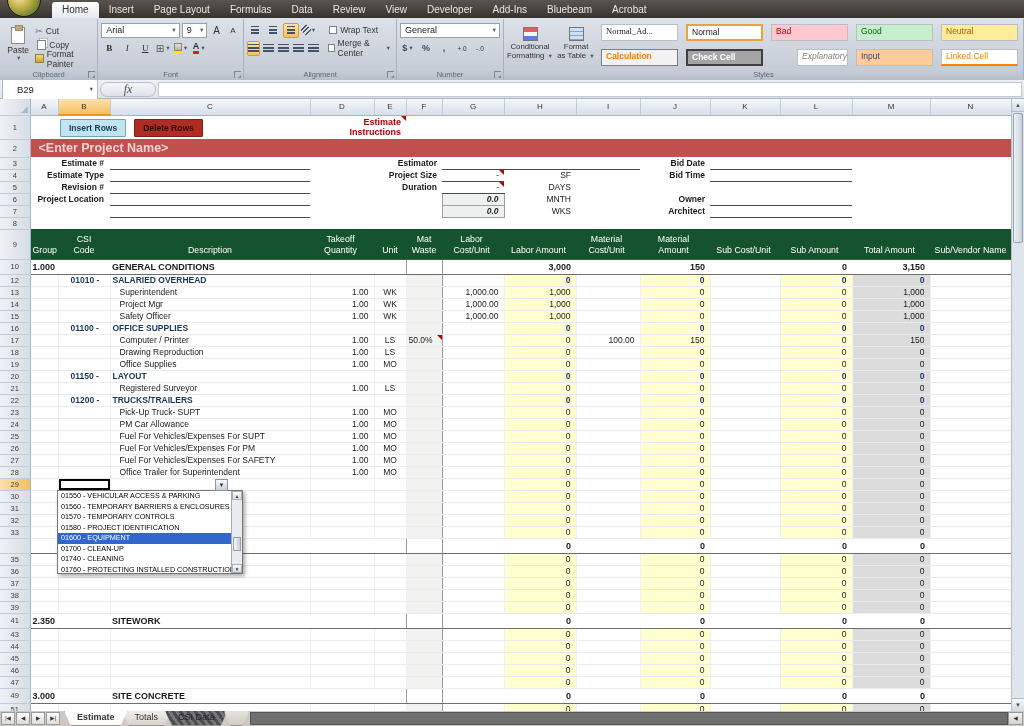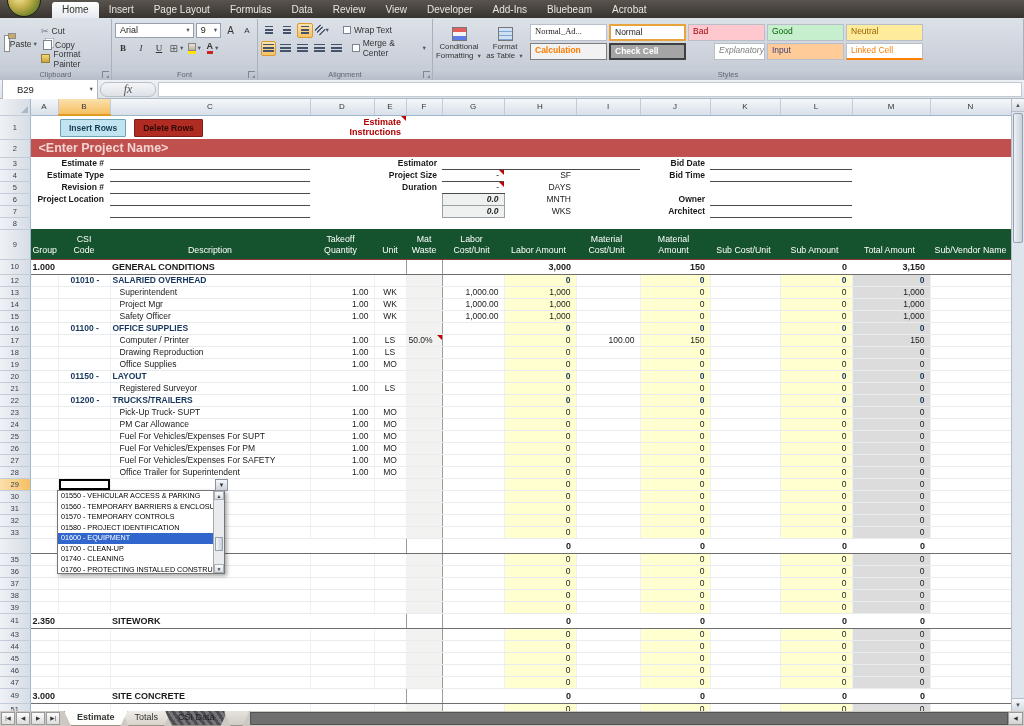--- a/index.html
+++ b/index.html
@@ -26,21 +26,21 @@
     border:1px solid #7e8794; border-right:none; border-bottom:none; }
   .launcher::after { content:""; position:absolute; right:0; bottom:0; width:0; height:0;
     border-left:3px solid transparent; border-bottom:3px solid #7e8794; }
   .mini { display:flex; align-items:center; gap:3px; font-size:8.5px; color:#333; height:14px; padding:0 2px; }
   .ibox { display:inline-flex; align-items:center; justify-content:center; width:16px; height:15px;
     border:1px solid transparent; border-radius:2px; font-size:9px; color:#333; }
   .ibox:hover, .on { background:linear-gradient(#fbe3b0,#f6c162); border-color:#d79b31; }
   .dd { font-size:5.5px; color:#4a5564; margin-left:1px; }
 
   .g-clip { width:112px; display:flex; }
-  .paste { width:36px; height:46px; display:flex; flex-direction:row; align-items:center;
+  .paste { width:36px; height:46px; display:flex; flex-direction:column; align-items:center;
     justify-content:center; border:1px solid transparent; border-radius:2px; font-size:8.5px; color:#333; }
   .pasteicon { width:14px; height:17px; background:#fdfdfd; border:1px solid #8d8d8d; position:relative; margin-bottom:1px; }
   .pasteicon::before { content:""; position:absolute; top:-3px; left:3px; width:6px; height:4px;
     background:#c9a86a; border:1px solid #8d8d8d; }
   .clipcol { display:flex; flex-direction:column; justify-content:center; }
   .ic-cut { font-size:9px; color:#6b7686; }
   .ic-copy { width:9px; height:10px; border:1px solid #7b8494; background:#fff; box-shadow:2px -2px 0 -0.5px #fff,2px -2px 0 0 #7b8494; margin-left:2px; }
   .ic-paint { width:10px; height:9px; background:linear-gradient(#f5d87a,#caa33c); border:1px solid #91803c; }
 
   .g-font { width:146px; }
@@ -62,21 +62,21 @@
   .g-num { width:114px; }
   .ic-txt { font-size:9px; font-weight:bold; color:#3c4b5f; }
 
   .g-styles { flex:1; display:flex; }
   .bigbtn { width:46px; display:flex; flex-direction:column; align-items:center; justify-content:center;
     font-size:7.8px; color:#333; text-align:center; line-height:1.15; height:46px; }
   .ic-cf { width:15px; height:14px; margin-bottom:2px;
     background:linear-gradient(#e45d5d 0 33%,#f5f5f5 33% 66%,#5d7de4 66% 100%); border:1px solid #777; }
   .ic-fat { width:15px; height:14px; margin-bottom:2px; border:1px solid #777;
     background:repeating-linear-gradient(#cfe0f2 0 3px,#7fa7d4 3px 4px); }
-  .gallery { display:grid; grid-template-columns:repeat(5,77px); grid-auto-rows:17px; gap:2px;
+  .gallery { display:grid; grid-template-columns:repeat(5,77px); grid-auto-rows:17px; gap:8px;
     padding:3px 2px; align-content:start; }
   .gcell { border:1px solid #b9bfc9; background:#fff; font-size:8.5px; padding:1px 4px;
     overflow:hidden; white-space:nowrap; color:#222; }
   .st-normaladd { font-family:"Liberation Serif",serif; }
   .st-normal.sel { border:2px solid #e8a33d; }
   .st-bad { background:#ffc7ce; color:#9c0006; }
   .st-good { background:#c6efce; color:#006100; }
   .st-neutral { background:#ffeb9c; color:#9c6500; }
   .st-calc { background:#f2f2f2; color:#fa7d00; font-weight:bold; border-color:#7f7f7f; }
   .st-check { background:#a5a5a5; color:#fff; font-weight:bold; border:2px solid #3f3f3f; }
@@ -156,21 +156,21 @@
 
   .selcell { box-shadow:inset 0 0 0 2px #000; background:#fff; }
   .mark { position:relative; }
   .mark::after { content:""; position:absolute; top:0; right:0; width:0; height:0;
     border-left:5px solid transparent; border-top:5px solid #c00000; }
 
   
   #combo { position:absolute; left:215px; width:13px; height:12px; z-index:6;
     background:linear-gradient(#f6f7f9,#ccd1d9); border:1px solid #8b939e; font-size:6px;
     text-align:center; line-height:11px; color:#333; }
-  #ddl { position:absolute; left:57px; width:168px; height:84px; z-index:5; background:#fff;
+  #ddl { position:absolute; left:57px; width:186px; height:84px; z-index:5; background:#fff;
     border:1px solid #767676; box-shadow:2px 2px 4px rgba(0,0,0,.35); display:flex; }
   .ddlist { flex:1; overflow:hidden; }
   .ddi { height:10.5px; line-height:10.5px; font-size:7.2px; padding-left:3px; white-space:nowrap; color:#000; }
   .ddsel { background:#3166cc; color:#fff; }
   .ddsb { width:11px; border-left:1px solid #a9a9a9; background:#e9ebee; position:relative;
     display:flex; flex-direction:column; justify-content:space-between; align-items:center; }
   .ddsb .ar { font-size:5px; color:#444; height:9px; line-height:9px; width:100%; text-align:center;
     background:linear-gradient(#fafbfc,#d7dbe1); border:1px solid #aab0b8; }
   .ddthumb { position:absolute; left:1px; right:1px; top:46px; height:14px;
     background:linear-gradient(90deg,#f2f4f6,#c8cfd8); border:1px solid #98a2ae; }
@@ -321,20 +321,44 @@
         <span class="mini" style="margin-left:2px">
           <span class="ic-copy" style="box-shadow:none;width:8px;height:8px"></span>
           <span>Merge &amp; Center</span>
           <span class="dd">▼</span>
         </span>
       </div>
       <div class="glabel">Alignment</div>
       <div class="launcher"></div>
     </div>
 
+    <div class="rgroup g-num">
+      <div class="frow">
+        <div class="selbox" style="width:100px">
+          <span>General</span>
+          <span class="dd">▼</span>
+        </div>
+      </div>
+      <div class="frow">
+        <span class="ibox">
+            <span class="ic-txt">$</span>
+            <span class="dd">▼</span>
+          </span>
+        <span class="ibox">
+            <span class="ic-txt">%</span>
+          </span>
+        <span class="ibox">
+            <span class="ic-txt">,</span>
+          </span>
+        <span class="ibox" style="font-size:6.5px">+.0</span>
+        <span class="ibox" style="font-size:6.5px">-.0</span>
+      </div>
+      <div class="glabel">Number</div>
+      <div class="launcher"></div>
+    </div>
 
     <div class="rgroup g-styles">
       <div class="bigbtn">
         <span class="ic-cf"></span>
         <span>Conditional</span>
         <span><span>Formatting</span> <span class="dd">▼</span></span>
       </div>
       <div class="bigbtn">
         <span class="ic-fat"></span>
         <span>Format</span>

